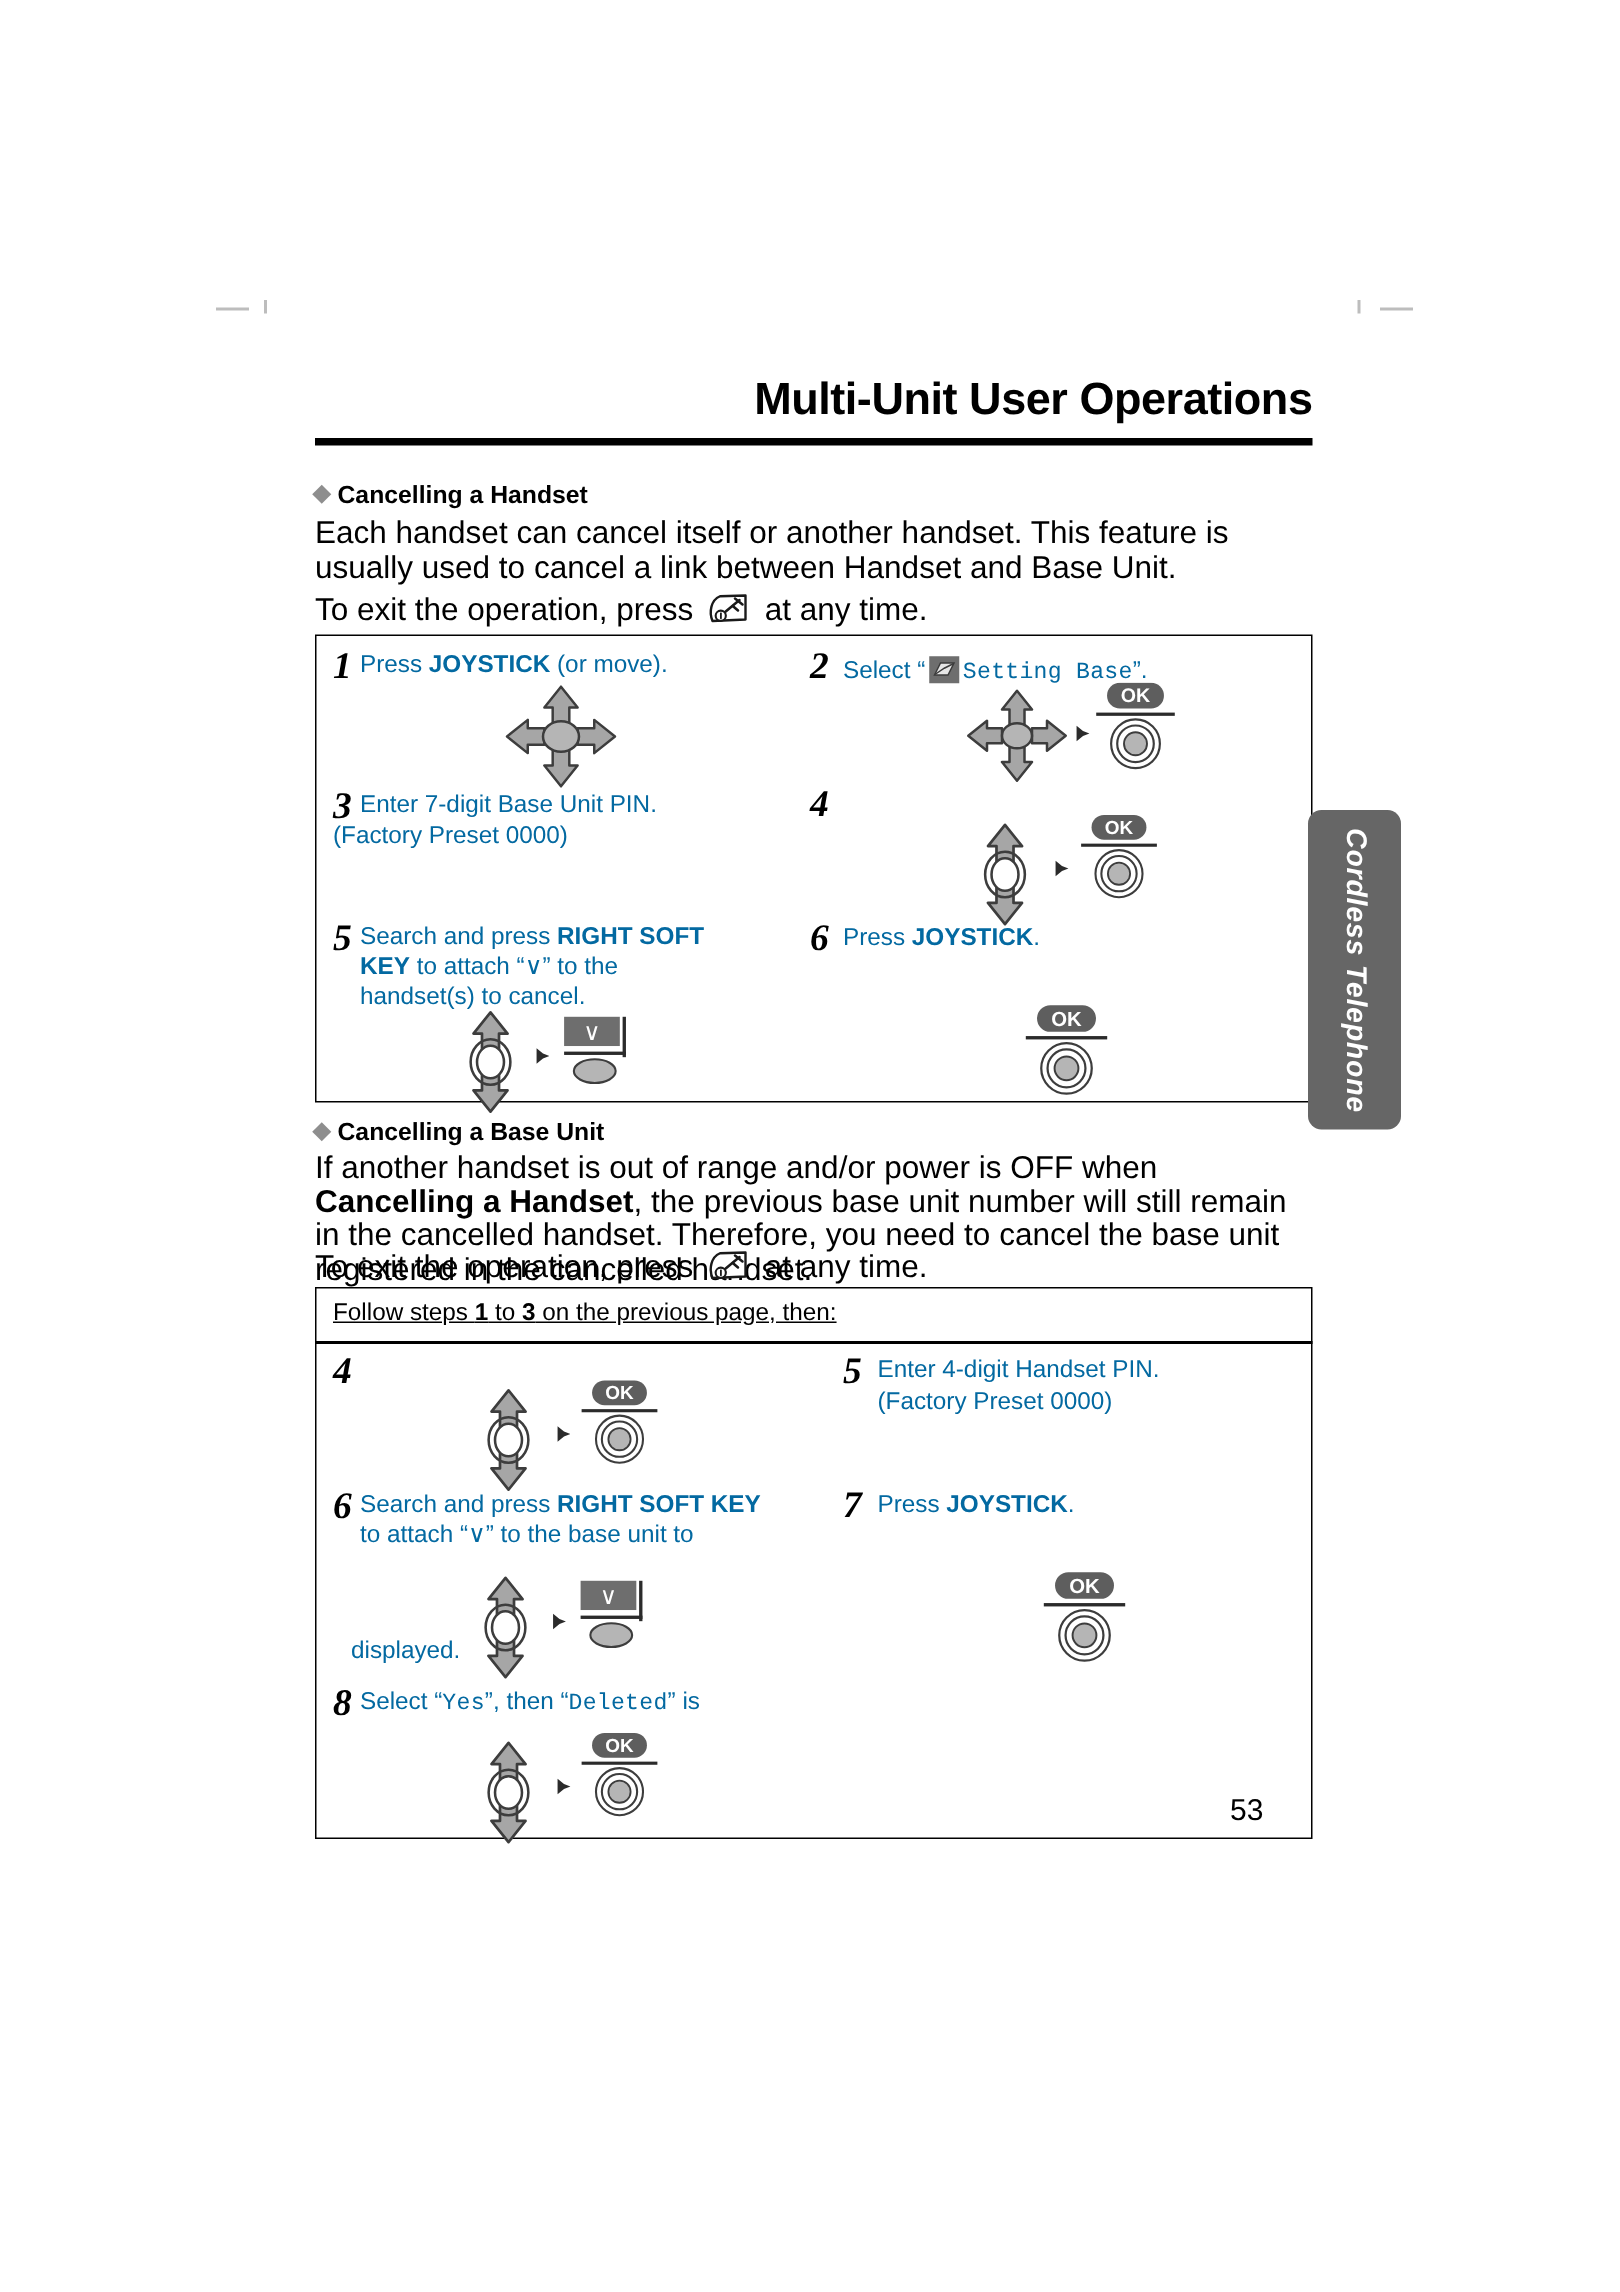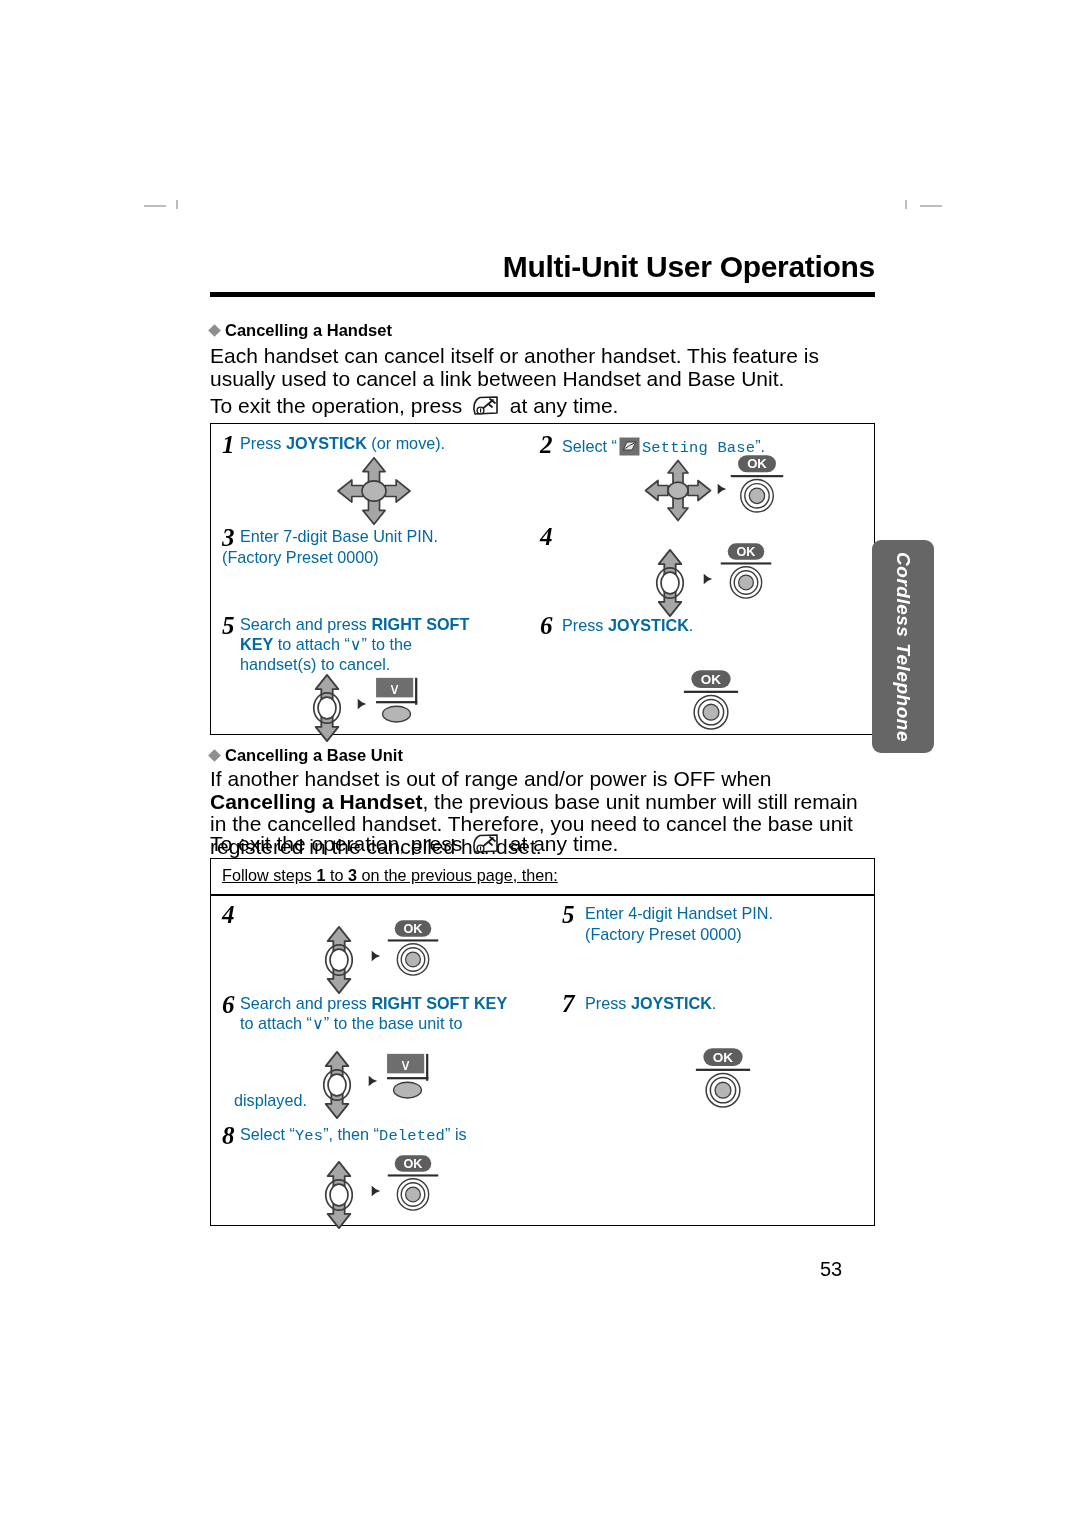--- a/index.html
+++ b/index.html
@@ -156,21 +156,21 @@
     font-size: 19px;
     font-weight: bold;
     font-style: italic;
     letter-spacing: 0.5px;
   }
 
   
   .pagenum {
     position: absolute;
     left: 820px;
-    top: 1258px;
+    top: 1196px;
     font-size: 20px;
     color: #000;
   }
 
   
   .disp-icon {
     display: inline-block;
     width: 21px;
     height: 19px;
     position: relative;

